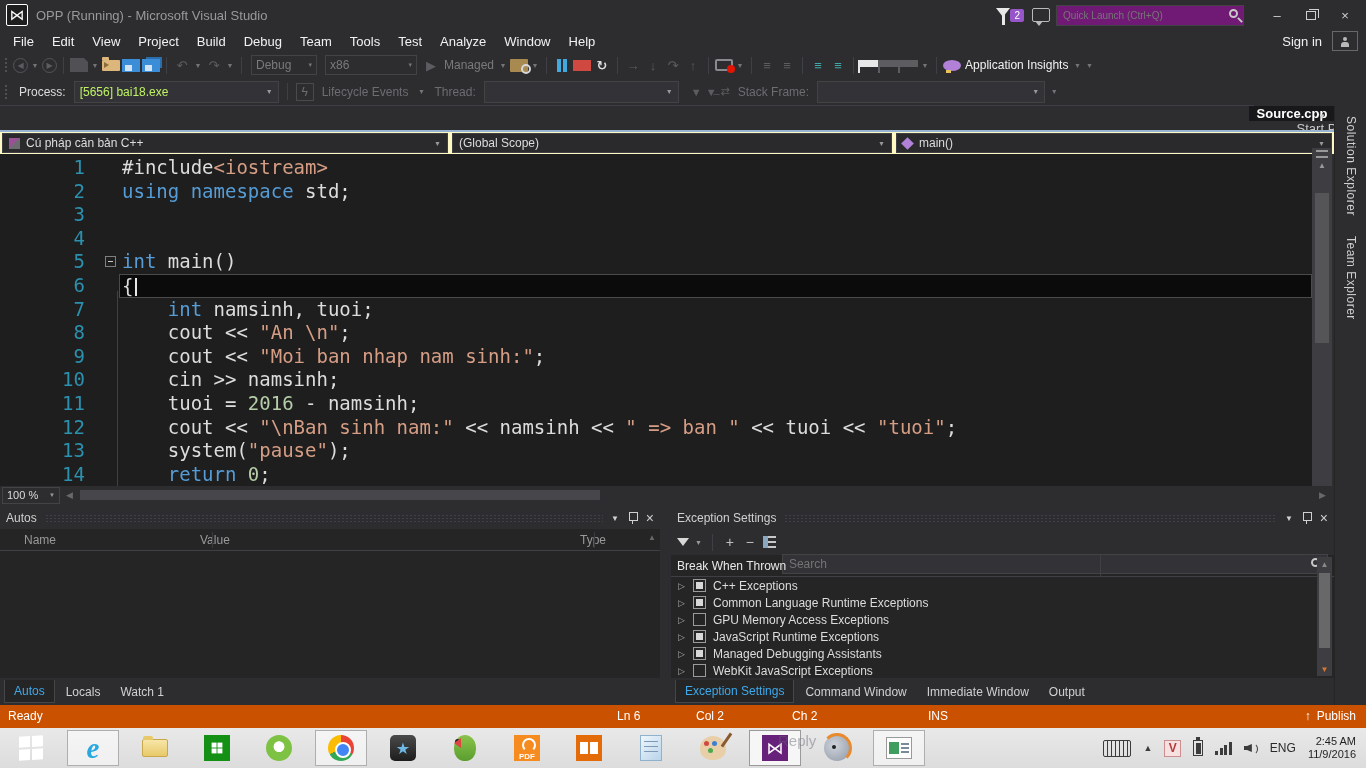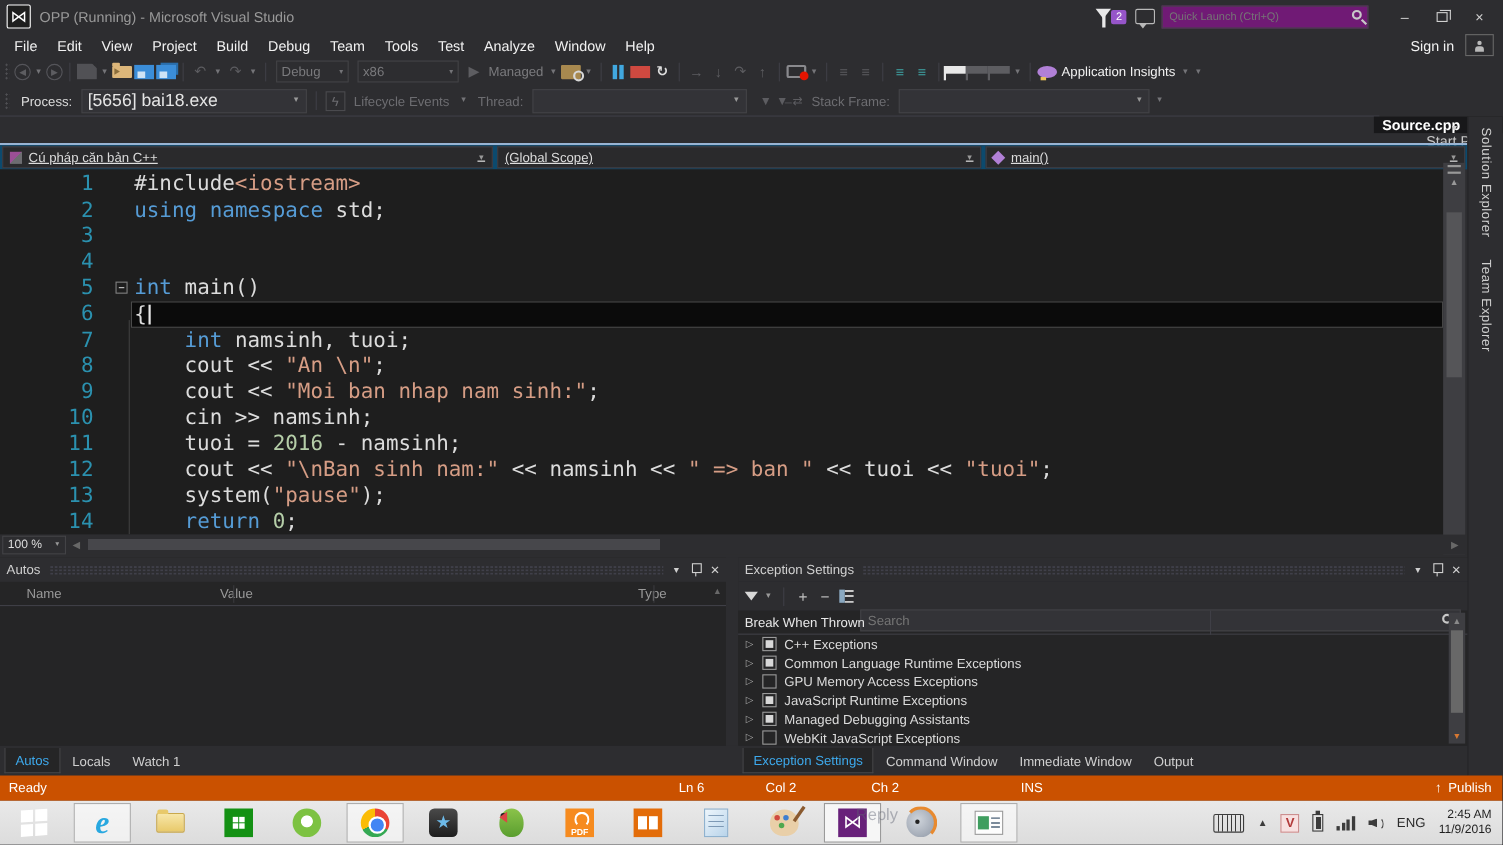--- a/index.html
+++ b/index.html
@@ -75,40 +75,40 @@
   .i-flag { width:9px; height:7px; background:#e8e8e8; position:relative; margin-top:-4px;}
   .i-flag::after{content:"";position:absolute;left:-2px;top:0;width:2px;height:13px;background:#e8e8e8;}
   .i-flag.dim2 { background:#5d5d61;} .i-flag.dim2::after{background:#5d5d61;}
   .teal { color:#3fa8a8; }
 
   
   .procbar { position:absolute; left:0; top:78px; width:1254px; height:28px; display:flex; align-items:center; gap:4px; padding-left:2px; border-bottom:1px solid #3f3f46;}
   .plabel { color:#dcdcdc; font-size:12px; margin:0 4px;}
   .plabel.dim { color:#6d6d71; }
   .pcombo { height:22px; background:#333337; border:1px solid #434346; display:flex; align-items:center; padding:0 5px;}
-  .pcombo .lbl { flex:1; color:#e5e5e5; font-size:16px;}
+  .pcombo .lbl { flex:1; color:#bef264; font-size:12px;}
   .pcombo .caret { font-size:7px; color:#999; margin-left:8px;}
   .pcombo.empty .lbl { color:transparent; }
   .lightning { width:18px; height:18px; border:1px solid #4a4a4e; color:#6d6d71; font-size:12px; display:flex; align-items:center; justify-content:center;}
   .pfilter { color:#5d5d61; font-size:11px; }
 
   
   .tabrow { position:absolute; left:0; top:106px; width:1366px; height:24px; display:flex; align-items:flex-end;flex-direction:column;}
   .doctab { height:24px; display:flex; align-items:center; gap:7px; padding:0 8px; font-size:13px;}
   .doctab.active { background:#18181a; color:#fff; font-weight:bold;}
   .doctab.inactive { color:#c8c8c8; margin-left:16px;}
   .pin-icon { width:9px; height:12px; position:relative; }
   .pin-icon::before{content:"";position:absolute;left:1px;top:0;width:7px;height:7px;border:1.5px solid #d0d0d0;}
   .pin-icon::after{content:"";position:absolute;left:4px;top:8px;width:1.5px;height:4px;background:#d0d0d0;}
   .tab-close { color:#d0d0d0; font-size:13px; }
   .blueline { position:absolute; left:0; top:130px; width:1334px; height:2px; background:#98b4d4; }
   .tabrow-caret { position:absolute; right:40px; top:112px; color:#d0d0d0; font-size:9px;}
 
   
-  .navrow { position:absolute; left:0; top:132px; width:1334px; height:22px; background:#0c4a6e; display:flex; gap:4px; padding:1px 2px;text-decoration:underline;}
+  .navrow { position:absolute; left:0; top:132px; width:1334px; height:22px; background:#fef9c3; display:flex; gap:4px; padding:1px 2px;}
   .ncombo { height:20px; background:#2a2a2c; border:1px solid #3f3f46; display:flex; align-items:center; padding:0 6px; font-size:12px; color:#dcdcdc;}
   .ncombo .caret { font-size:7px; color:#999; margin-left:8px;}
   .ncombo .lbl { flex:1; }
   .proj-ico { width:11px; height:11px; background:linear-gradient(135deg,#9b4f96 50%,#6d6d71 50%); margin-right:6px;}
   .cube-ico { width:9px; height:9px; background:#b180d7; transform:rotate(45deg); margin-right:7px;}
 
   
   .editor { position:absolute; left:0; top:154px; width:1312px; height:332px; background:#1e1e1e; overflow:hidden;}
   .lines { position:absolute; left:0; top:2px; width:100%; font-family:"DejaVu Sans Mono",monospace; font-size:19px; line-height:23.6px;}
   .code-row { display:flex; white-space:pre; height:23.6px;}

